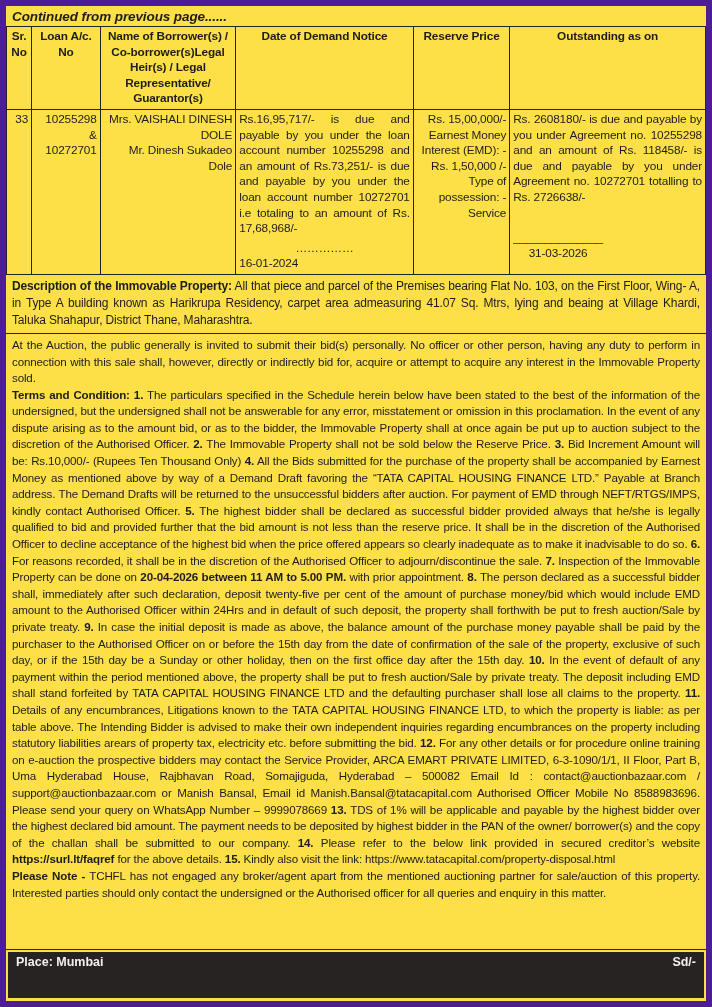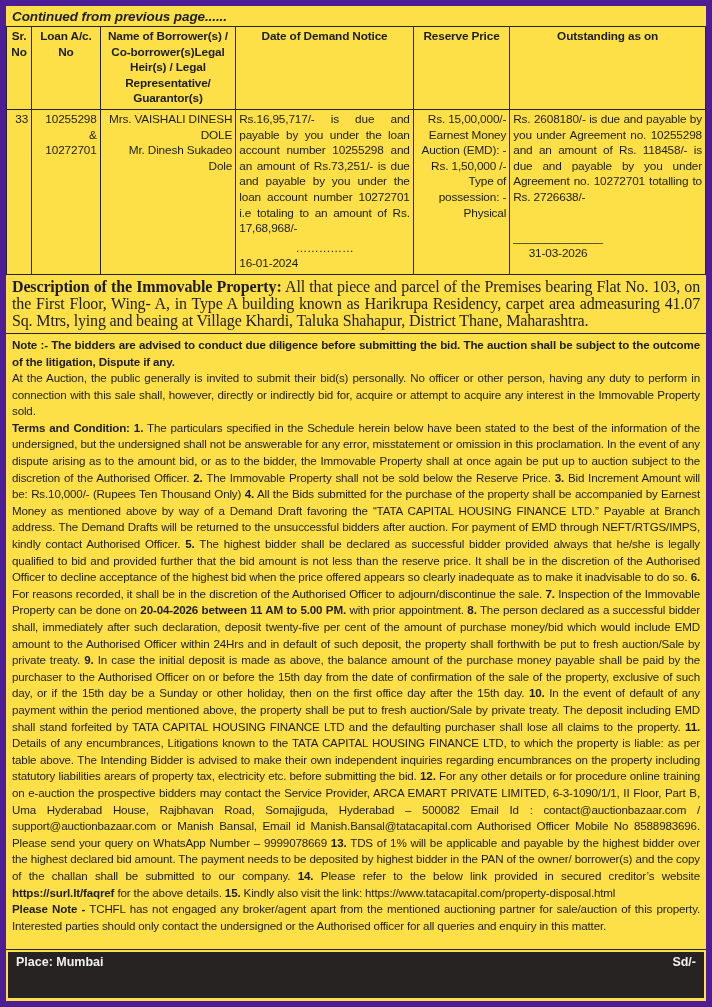--- a/index.html
+++ b/index.html
@@ -36,22 +36,22 @@
   .col-out { width:28.0%; }
   .cell-center { text-align:right; }
   .cell-just { text-align:justify; }
   .dots-line { text-align:center; padding-top:4px; }
   .date-line { text-align:left; }
   .sign-block { display:inline-block; text-align:center; margin-top:25px; }
   
   .desc {
     border-bottom:1.5px solid #242424;
     padding:3px 6px 4px 6px;
-    font-size:16px; line-height:17px;
-    text-align:justify; letter-spacing:-0.15px;font-family:Liberation Serif, serif;
+    font-size:12px; line-height:17px;
+    text-align:justify; letter-spacing:-0.15px;
   }
   
   .bodytext {
     flex:1;
     padding:3px 6px 2px 6px;
     font-size:11.6px; line-height:16.6px;
     text-align:justify; letter-spacing:-0.15px;
     border-bottom:1.5px solid #242424;
   }
   .bodytext p { margin:0; }
@@ -125,41 +125,40 @@
             <div>Mr. Dinesh Sukadeo Dole</div>
           </td>
         <td>
           <div class="cell-just">Rs.16,95,717/-  is due and payable by you under the loan account number 10255298 and an amount of Rs.73,251/- is due and payable by you under the loan account number 10272701 i.e totaling to an amount of Rs. 17,68,968/-</div>
           <div class="dots-line">……………</div>
           <div class="date-line">16-01-2024</div>
         </td>
         <td class="cell-center">
             <div>Rs. 15,00,000/-</div>
             <div>Earnest Money</div>
-            <div>Auction (EMD): -</div>
+            <div>Interest (EMD): -</div>
             <div>Rs. 1,50,000 /-</div>
             <div>Type of</div>
             <div>possession: -</div>
-            <div>Physical</div>
+            <div>Service</div>
           </td>
         <td>
           <div class="cell-just">Rs. 2608180/-  is due and payable by you under Agreement no. 10255298 and an amount of Rs. 118458/- is due and payable by you under Agreement no. 10272701 totalling to Rs. 2726638/-</div>
           <span class="sign-block">
             <div>______________</div>
             <div>31-03-2026</div>
           </span>
         </td>
       </tr>
     </tbody>
   </table>
 
   <div class="desc"><b>Description of the Immovable Property:</b><span>  All that piece and parcel of the Premises bearing Flat No. 103, on the First Floor, Wing- A, in Type A building known as Harikrupa Residency, carpet area admeasuring 41.07 Sq. Mtrs, lying and beaing at Village Khardi, Taluka Shahapur, District Thane, Maharashtra.</span></div>
 
   <div class="bodytext">
-    <p><b>Note :- The bidders are advised to conduct due diligence before submitting the bid. The auction shall be subject to the outcome of the litigation, Dispute if any.</b></p>
     <p><span>At the Auction, the public generally is invited to submit their bid(s) personally. No officer or other person, having any duty to perform in connection with this sale shall, however, directly or indirectly bid for, acquire or attempt to acquire any interest in the Immovable Property sold.</span></p>
     <p><b>Terms and Condition: 1.</b><span> The particulars specified in the Schedule herein below have been stated to the best of the information of the undersigned, but the undersigned shall not be answerable for any error, misstatement or omission in this proclamation. In the event of any dispute arising as to the amount bid, or as to the bidder, the Immovable Property shall at once again be put up to auction subject to the discretion of the Authorised Officer. </span><b>2.</b><span> The Immovable Property shall not be sold below the Reserve Price. </span><b>3.</b><span> Bid Increment Amount will be: Rs.10,000/- (Rupees Ten Thousand Only) </span><b>4.</b><span> All the Bids submitted for the purchase of the property shall be accompanied by Earnest Money as mentioned above by way of a Demand Draft favoring the “TATA CAPITAL HOUSING FINANCE LTD.” Payable at Branch address. The Demand Drafts will be returned to the unsuccessful bidders after auction. For payment of EMD through NEFT/RTGS/IMPS, kindly contact Authorised Officer. </span><b>5.</b><span> The highest bidder shall be declared as successful bidder provided always that he/she is legally qualified to bid and provided further that the bid amount is not less than the reserve price. It shall be in the discretion of the Authorised Officer to decline acceptance of the highest bid when the price offered appears so clearly inadequate as to make it inadvisable to do so. </span><b>6.</b><span> For reasons recorded, it shall be in the discretion of the Authorised Officer to adjourn/discontinue the sale.  </span><b>7.</b><span>  Inspection of the Immovable Property can be done on </span><b>20-04-2026 between 11 AM to 5.00 PM.</b><span> with prior appointment. </span><b>8.</b><span> The person declared as a successful bidder shall, immediately after such declaration, deposit twenty-five per cent of the amount of purchase money/bid which would include EMD amount to the Authorised Officer within 24Hrs and in default of such deposit, the property shall forthwith be put to fresh auction/Sale by private treaty.  </span><b>9.</b><span>  In case the initial deposit is made as above, the balance amount of the purchase money payable shall be paid by the purchaser to the Authorised Officer on or before the 15th day from the date of confirmation of the sale of the property, exclusive of such day, or if the 15th day be a Sunday or other holiday, then on the first office day after the 15th day. </span><b>10.</b><span> In the event of default of any payment within the period mentioned above, the property shall be put to fresh auction/Sale by private treaty.  The deposit including EMD shall stand forfeited by TATA CAPITAL HOUSING FINANCE LTD and the defaulting purchaser shall lose all claims to the property. </span><b>11.</b><span> Details of any encumbrances, Litigations known to the TATA CAPITAL HOUSING FINANCE LTD, to which the property is liable: as per table above.  The Intending Bidder is advised to make their own independent inquiries regarding encumbrances on the property including statutory liabilities arears of property tax, electricity etc. before submitting the bid. </span><b>12.</b><span> For any other details or for procedure online training on e-auction the prospective bidders may contact the Service Provider, ARCA EMART PRIVATE LIMITED, 6-3-1090/1/1, II Floor, Part B, Uma Hyderabad House, Rajbhavan Road, Somajiguda, Hyderabad – 500082 Email Id : contact@auctionbazaar.com  / support@auctionbazaar.com  or Manish Bansal, Email id Manish.Bansal@tatacapital.com   Authorised Officer Mobile No 8588983696. Please send your query on WhatsApp Number – 9999078669  </span><b>13.</b><span> TDS of 1% will be applicable and payable by the highest bidder over the highest declared bid amount. The payment needs to be deposited by highest bidder in the PAN of the owner/ borrower(s) and the copy of the challan shall be submitted to our company. </span><b>14.</b><span> Please refer to the below link provided in secured creditor’s website </span><b>https://surl.lt/faqref</b><span> for the above details. </span><b>15.</b><span> Kindly also visit the link: https://www.tatacapital.com/property-disposal.html</span></p>
     <p><b>Please Note -</b><span> TCHFL has not engaged any broker/agent apart from the mentioned auctioning partner for sale/auction of this property. Interested parties should only contact the undersigned or the Authorised officer for all queries and enquiry in this matter.</span></p>
   </div>
 
   <div class="footer">
     <div class="left">
       <div>Place: Mumbai</div>
 
     </div>

